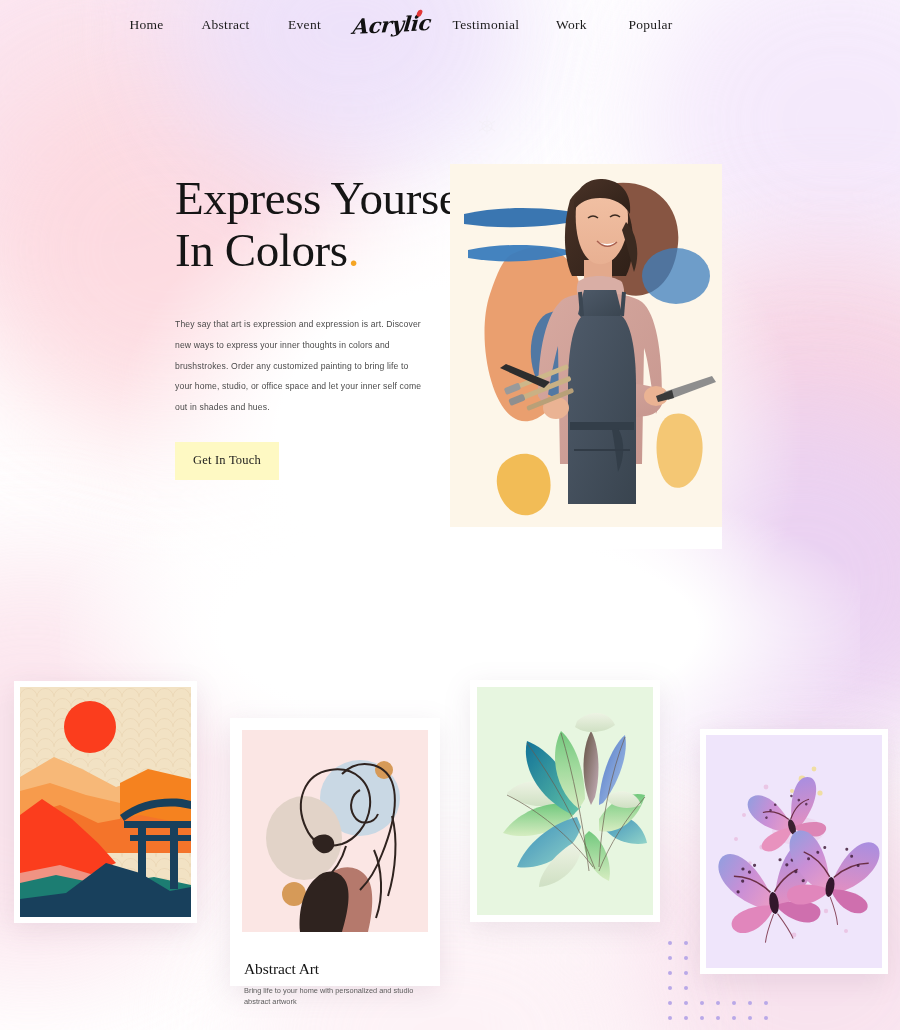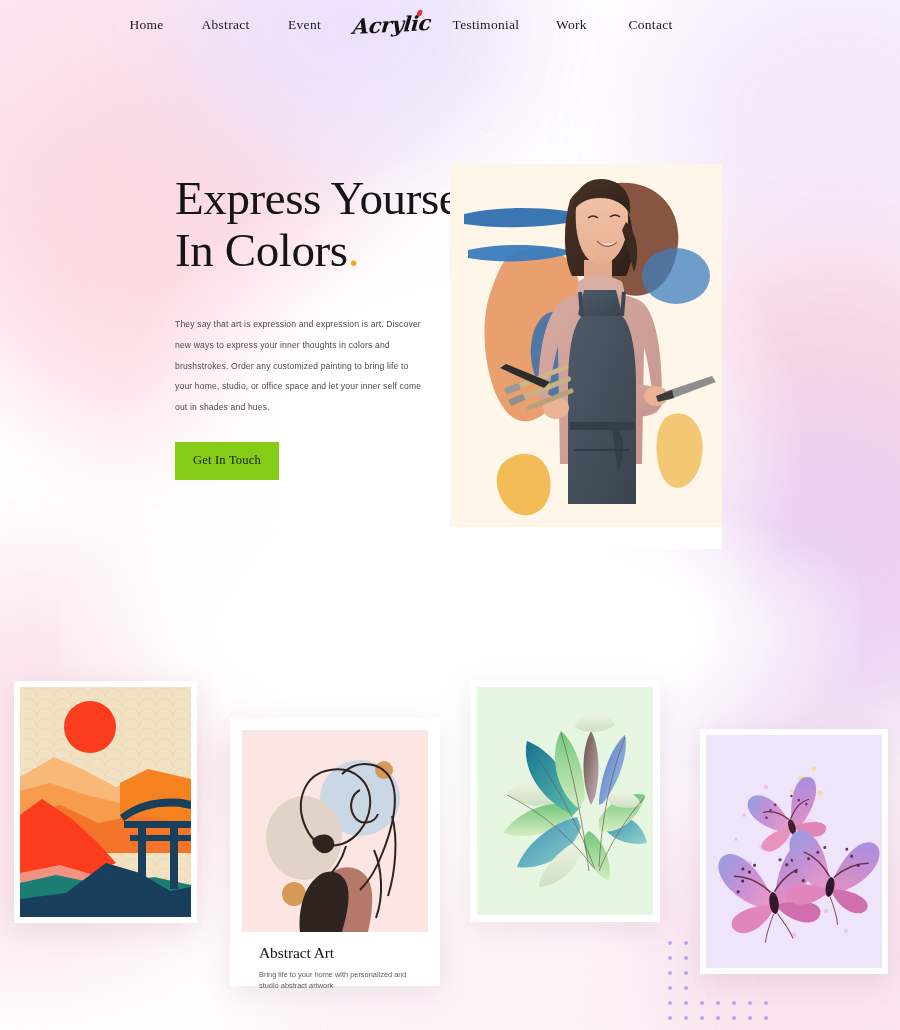--- a/index.html
+++ b/index.html
@@ -75,21 +75,21 @@
     font-size:47px; line-height:52px; color:#151515;
     font-weight:400; letter-spacing:-.4px; white-space:nowrap;
   }
   #hero-title .accent { color:#f5a524; }
   #hero-text {
     margin-top:38px; width:248px;
     font-size:8.6px; line-height:20.8px; color:#4a4a4a; letter-spacing:.15px;
   }
   #cta-button {
     margin-top:24px; width:104px; height:38px;
-    background:#84cc16; border:none; cursor:pointer;
+    background:#fef9c3; border:none; cursor:pointer;
     font-family:"Liberation Serif", serif;
     font-size:12.5px; color:#1a1a1a; letter-spacing:.2px;
     display:flex; align-items:center; justify-content:center;
   }
 
   
   #hero-art {
     position:absolute; left:450px; top:120px; width:272px; height:363px;
   }
   #hero-art-backplate {
@@ -114,21 +114,21 @@
     box-shadow:0 7px 26px rgba(120,90,120,.13);
   }
   .art-card svg { display:block; }
 
   #card-japan  { left:14px;  top:681px;  width:183px; height:242px; padding:6px; }
   #card-abstr  { left:230px; top:718px;  width:210px; height:268px; padding:0; }
   #card-feath  { left:470px; top:680px;  width:190px; height:242px; padding:7px; }
   #card-butter { left:700px; top:729px;  width:188px; height:245px; padding:6px; }
 
   #abstr-img-wrap { width:210px; height:214px; padding:12px 12px 0 12px; }
-  #abstr-caption { padding:12px 14px 0 14px;margin-left:15px; }
+  #abstr-caption { padding:28px 14px 0 14px; }
   #abstr-title {
     font-family:"Liberation Serif", serif;
     font-size:15.5px; color:#141414; letter-spacing:-.1px;
   }
   #abstr-desc {
     margin-top:7px; font-size:7.4px; line-height:11px; color:#5c5c5c;
   }
 
   
   #dot-grid { position:absolute; left:668px; top:941px; }
@@ -169,21 +169,21 @@
       <span id="brand-dot"></span>
     </div>
 
     <div class="nav-slot wide">
       <a class="nav-link">Testimonial</a>
     </div>
     <div class="nav-slot">
       <a class="nav-link">Work</a>
     </div>
     <div class="nav-slot">
-      <a class="nav-link">Contact</a>
+      <a class="nav-link">Popular</a>
     </div>
   </nav>
 
   <section id="hero">
 
     <svg id="hero-ornament" viewBox="0 0 34 28">
       <g fill="none" stroke="#f2eef4" stroke-width="1.1">
         <path d="M17 4 L17 22"></path>
           <path d="M9 9 L25 19"></path>
           <path d="M25 9 L9 19"></path>

